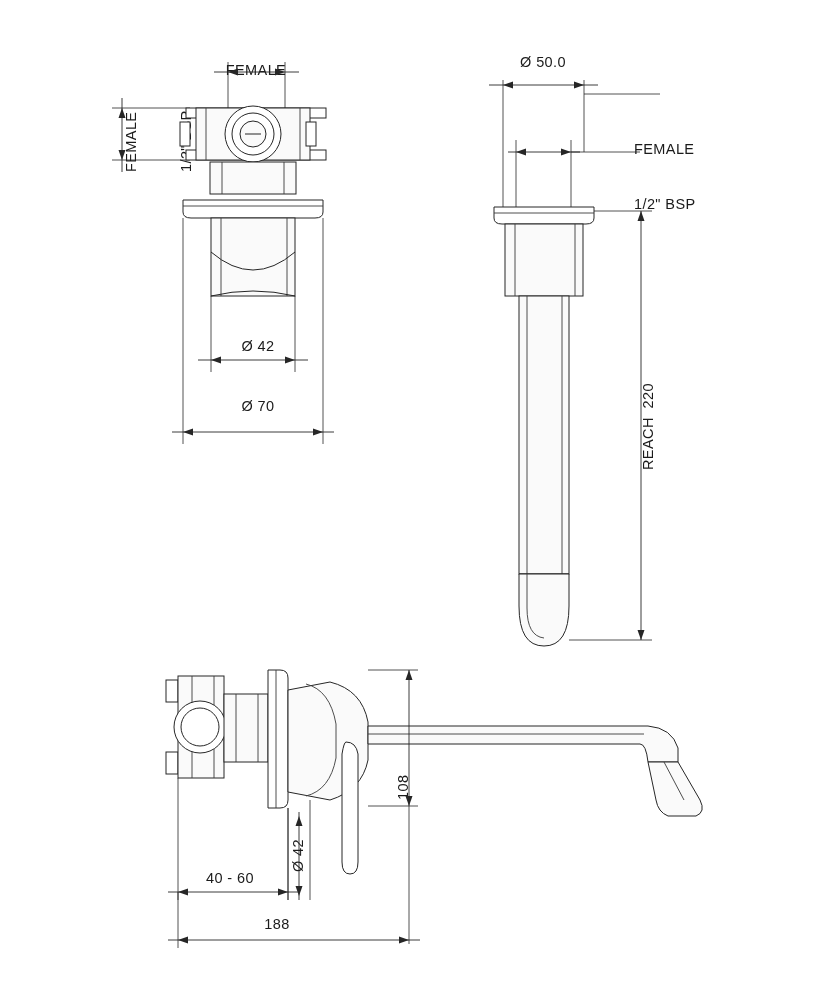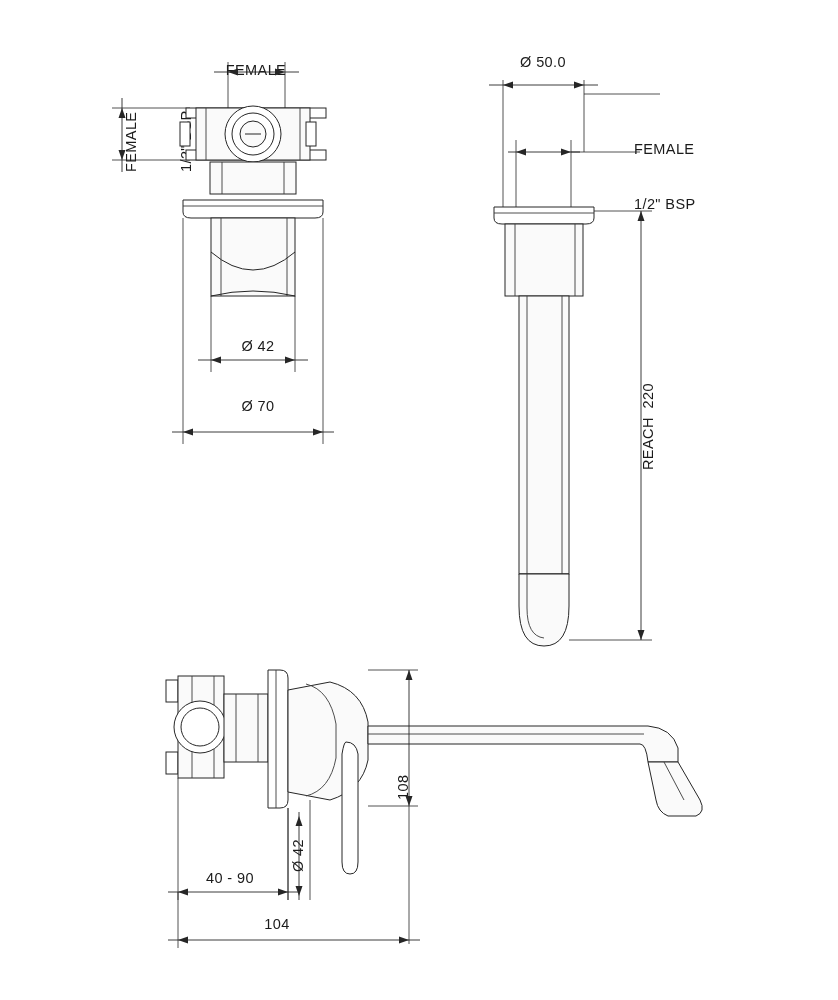--- a/index.html
+++ b/index.html
@@ -65,23 +65,23 @@
   <div class="label center" style="left:203px; top:337px; width:110px;">Ø 42</div>
 
   <div class="label center" style="left:203px; top:397px; width:110px;">Ø 70</div>
 
   <div class="label rot90" style="left:639px; top:470px; width:190px;">REACH  220</div>
 
   <div class="label rot90" style="left:394px; top:800px; width:60px;">108</div>
 
   <div class="label rot90" style="left:289px; top:872px; width:70px;">Ø 42</div>
 
-  <div class="label center" style="left:175px; top:869px; width:110px;">40 - 90</div>
-
-  <div class="label center" style="left:222px; top:915px; width:110px;">104</div>
+  <div class="label center" style="left:175px; top:869px; width:110px;">40 - 60</div>
+
+  <div class="label center" style="left:222px; top:915px; width:110px;">188</div>
 
   <svg width="838" height="1000" viewBox="0 0 838 1000">
 
     <g>
 
       <line class="ext" x1="228" y1="62" x2="228" y2="108"></line>
       <line class="ext" x1="285" y1="62" x2="285" y2="108"></line>
       <line class="dim" x1="214" y1="72" x2="299" y2="72"></line>
       <polygon class="arrowhead" points="228,72 238,68.5 238,75.5"></polygon>
       <polygon class="arrowhead" points="285,72 275,68.5 275,75.5"></polygon>

